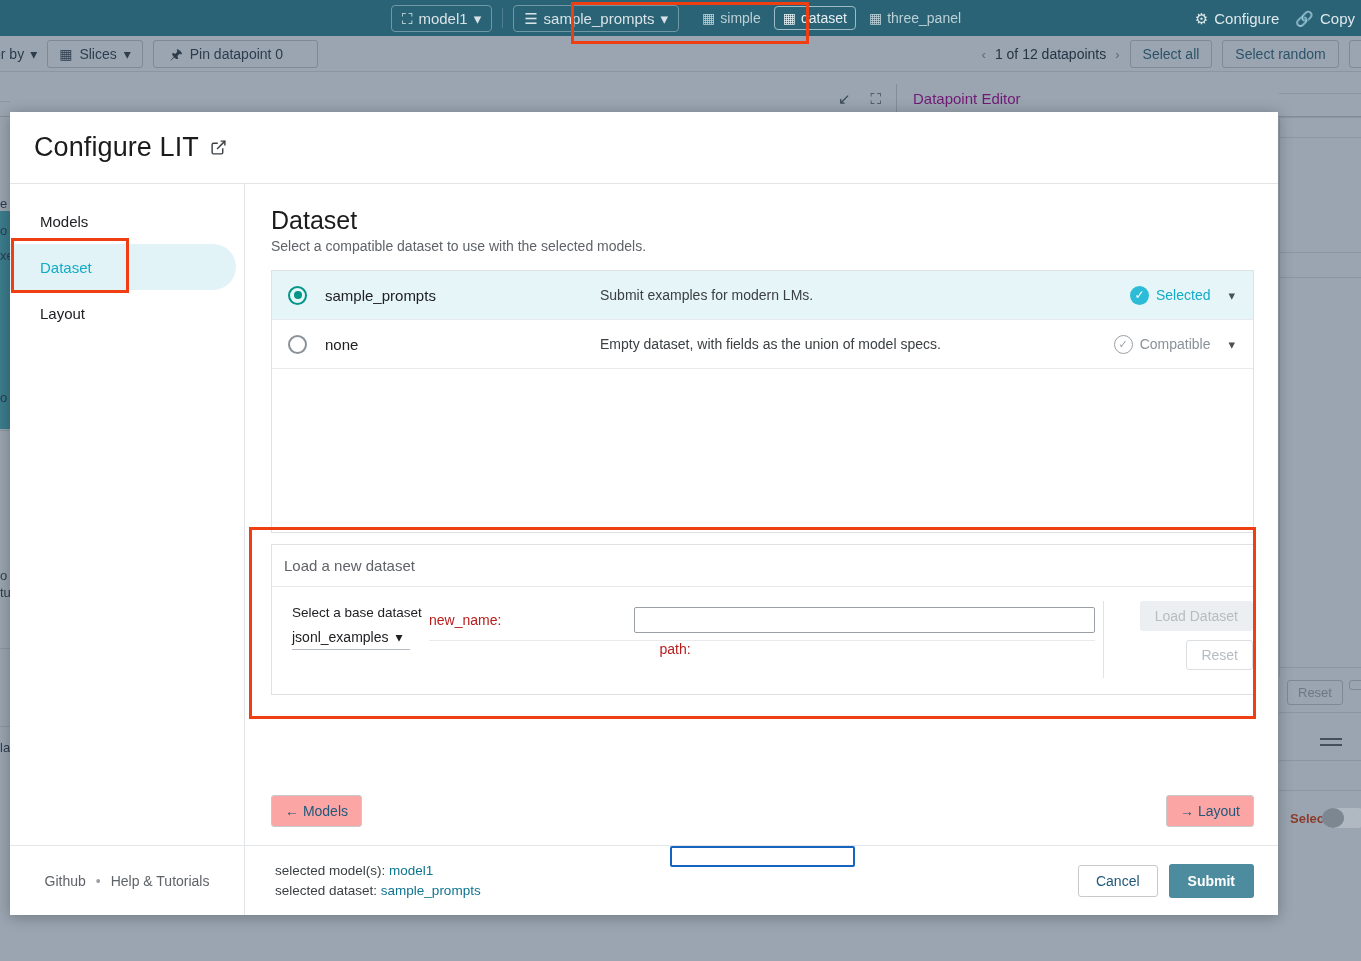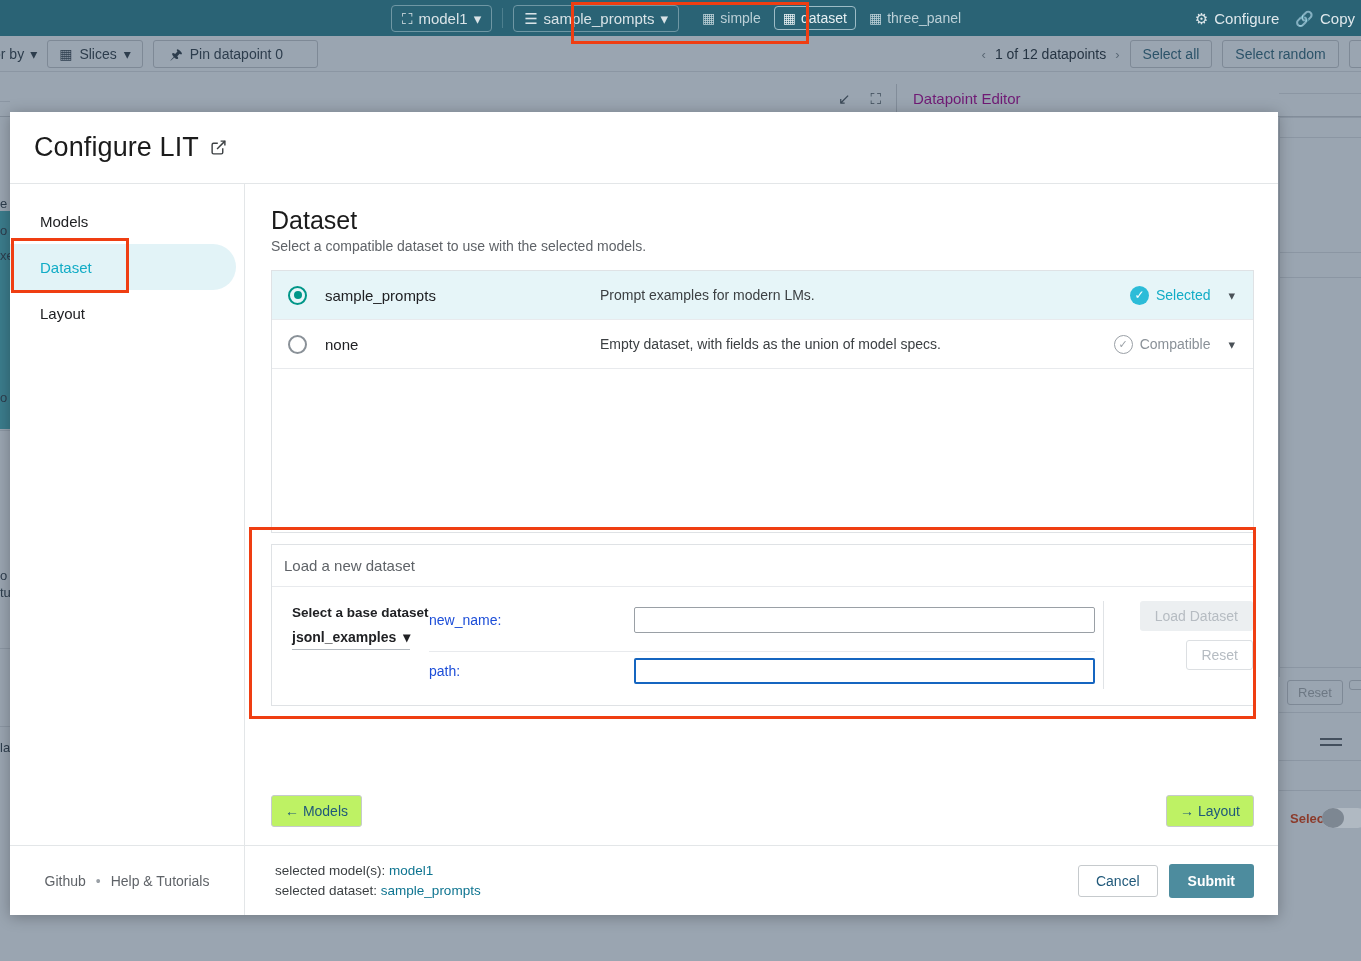--- a/index.html
+++ b/index.html
@@ -234,32 +234,32 @@
     margin-top: 11px;
     border: 1px solid #dfe2e5;
     position: relative;
   }
   .load-header {
     font-size: 15px; color: #5f6368;
     padding: 12px 0 12px 12px;
     border-bottom: 1px solid #e8eaed;
   }
   .load-body { display: flex; padding: 14px 0 16px 20px; }
-  .base-col { width: 137px; flex: 0 0 137px; padding-top: 4px; font-weight: bold; }
+  .base-col { width: 137px; flex: 0 0 137px; padding-top: 4px; }
   .base-label { font-size: 13.5px; color: #202124; white-space: nowrap; }
   .base-select {
     margin-top: 9px; display: flex; align-items: center; gap: 7px;
     font-size: 14px; color: #202124;
     border-bottom: 1px solid #b5bbc1;
     padding-bottom: 4px; width: 118px;
   }
   .fields-col { flex: 1; min-width: 0; padding-right: 8px; }
   .field-row { display: flex; align-items: center; height: 38px; }
-  .field-row + .field-row { border-top: 1px solid #e8eaed; margin-top: 12px; }
-  .field-label { width: 205px; flex: 0 0 205px; font-size: 14px; color: #1d4ed8; }
+  .field-row + .field-row { border-top: 1px solid #e8eaed; margin-top: 1px; flex-direction: column; }
+  .field-label { width: 205px; flex: 0 0 205px; font-size: 14px; color: #b91c1c; }
   .field-input {
     flex: 1; height: 26px;
     border: 1px solid #9aa0a6; border-radius: 2px;
     background: #fff; max-width: 478px;
   }
   .field-input.focused { border: 2px solid #1565c0; }
   .actions-col {
     width: 150px; flex: 0 0 150px;
     border-left: 1px solid #e0e3e6;
     padding-left: 16px;
@@ -274,21 +274,21 @@
     border-radius: 3px; font-size: 14px; padding: 6px 14px; white-space: nowrap;
   }
 
   
   .content-navrow {
     margin-top: auto; display: flex; align-items: center;
     justify-content: space-between; padding-bottom: 18px;
   }
   .nav-btn {
     border: 1px solid #c6cacd; border-radius: 3px;
-    background: #bef264; color: #20597a; font-size: 14px;
+    background: #fca5a5; color: #20597a; font-size: 14px;
     padding: 7px 13px; white-space: nowrap;
   }
 
   
   .modal-footer {
     height: 70px; flex: 0 0 70px;
     border-top: 1px solid #e3e6e8;
     display: flex; align-items: center;
   }
   .footer-links {
@@ -462,21 +462,21 @@
     </div>
 
     <div class="modal-content">
       <div class="content-title">Dataset</div>
       <div class="content-subtitle">Select a compatible dataset to use with the selected models.</div>
 
       <div class="dataset-list">
         <div class="dataset-row selected">
           <div class="radio"></div>
           <div class="ds-name">sample_prompts</div>
-          <div class="ds-desc">Prompt examples for modern LMs.</div>
+          <div class="ds-desc">Submit examples for modern LMs.</div>
           <div class="ds-status selected-status">
             <span class="check-filled">✓</span>
             <span>Selected</span>
           </div>
           <span class="chev">▾</span>
         </div>
         <div class="dataset-row">
           <div class="radio"></div>
           <div class="ds-name">none</div>
           <div class="ds-desc">Empty dataset, with fields as the union of model specs.</div>

